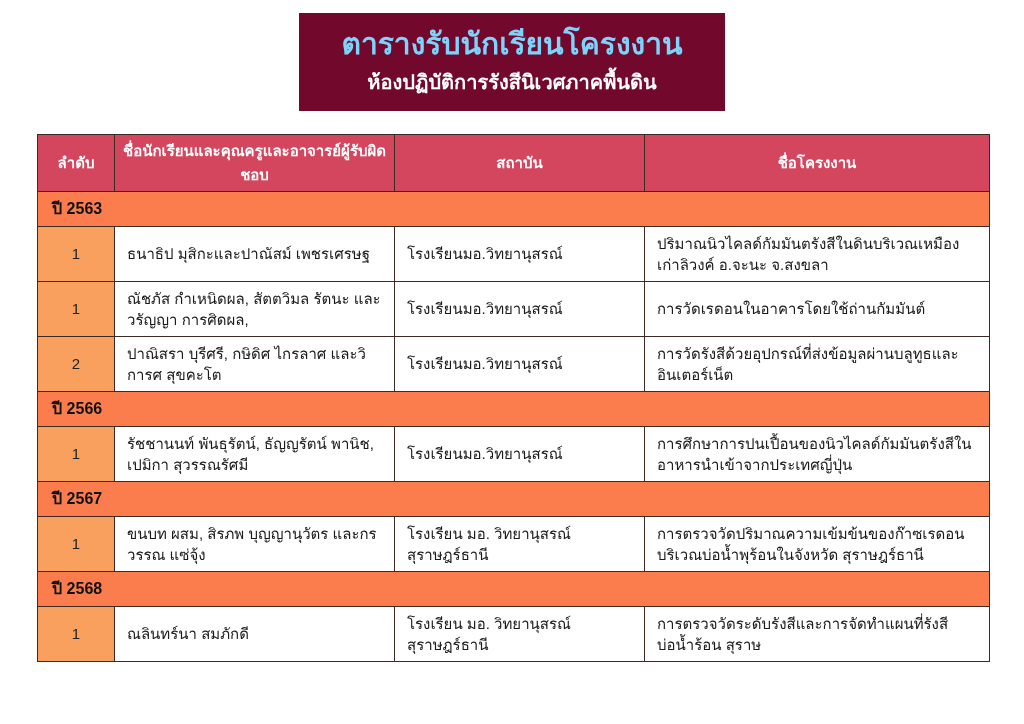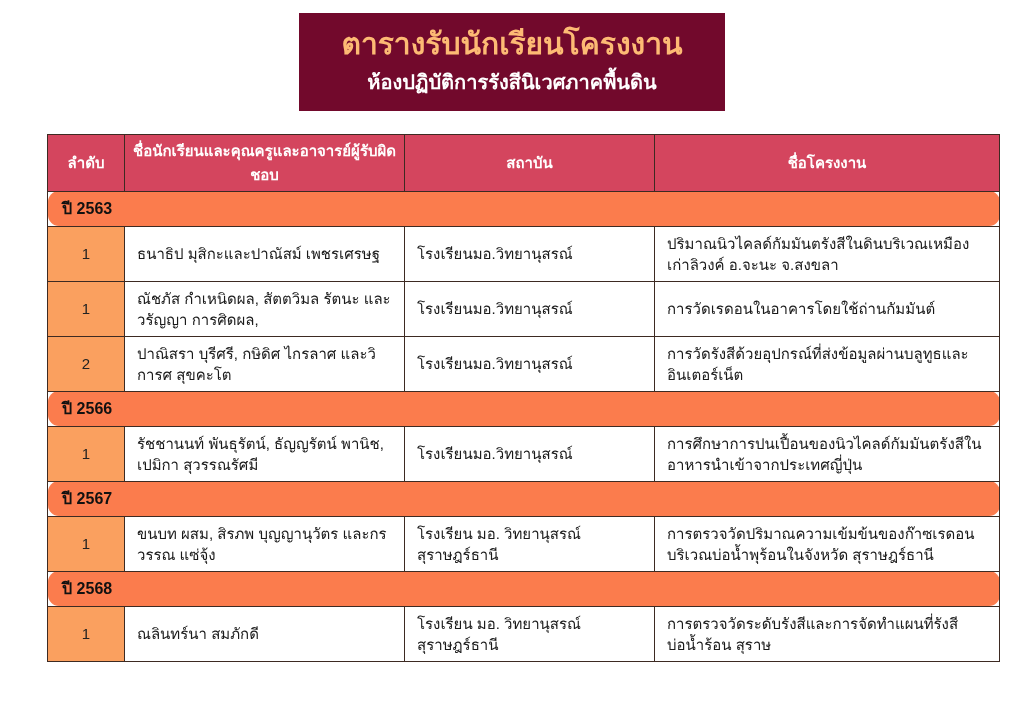--- a/index.html
+++ b/index.html
@@ -10,32 +10,32 @@
     color: #1a1a1a;
   }
   .banner {
     width: 426px;
     margin: 13px auto 0 auto;
     background: #72092C;
     text-align: center;
     padding: 14px 10px 13px 10px;
   }
   .banner-title {
-    color: #fdba74;
+    color: #7dd3fc;
     font-size: 30px;
     font-weight: 700;
     line-height: 1.15;
   }
   .banner-subtitle {
     color: #ffffff;
     font-size: 20px;
     font-weight: 700;
     margin-top: 4px;
   }
-  .table-wrap { margin: 23px 33px 0 47px; }
+  .table-wrap { margin: 23px 33px 0 37px; }
   table.roster {
     width: 952px;
     border-collapse: collapse;
     table-layout: fixed;
     font-size: 15px;
   }
   table.roster td, table.roster th {
     border: 1.5px solid #3d2a22;
   }
   th.col-header {
@@ -48,21 +48,20 @@
     font-size: 15px;
   }
   td.year-band {
     background: #FB7C4D;
     font-weight: 700;
     font-size: 16px;
     color: #111111;
     height: 35px;
     padding: 4px 8px 4px 14px;
     text-align: left;
-    border-radius: 11px;
   }
   tr.data-row { height: 54px; }
   td.num-cell {
     background: #FAA05F;
     text-align: center;
     font-size: 15px;
     color: #222222;
   }
   td.text-cell {
     background: #ffffff;

